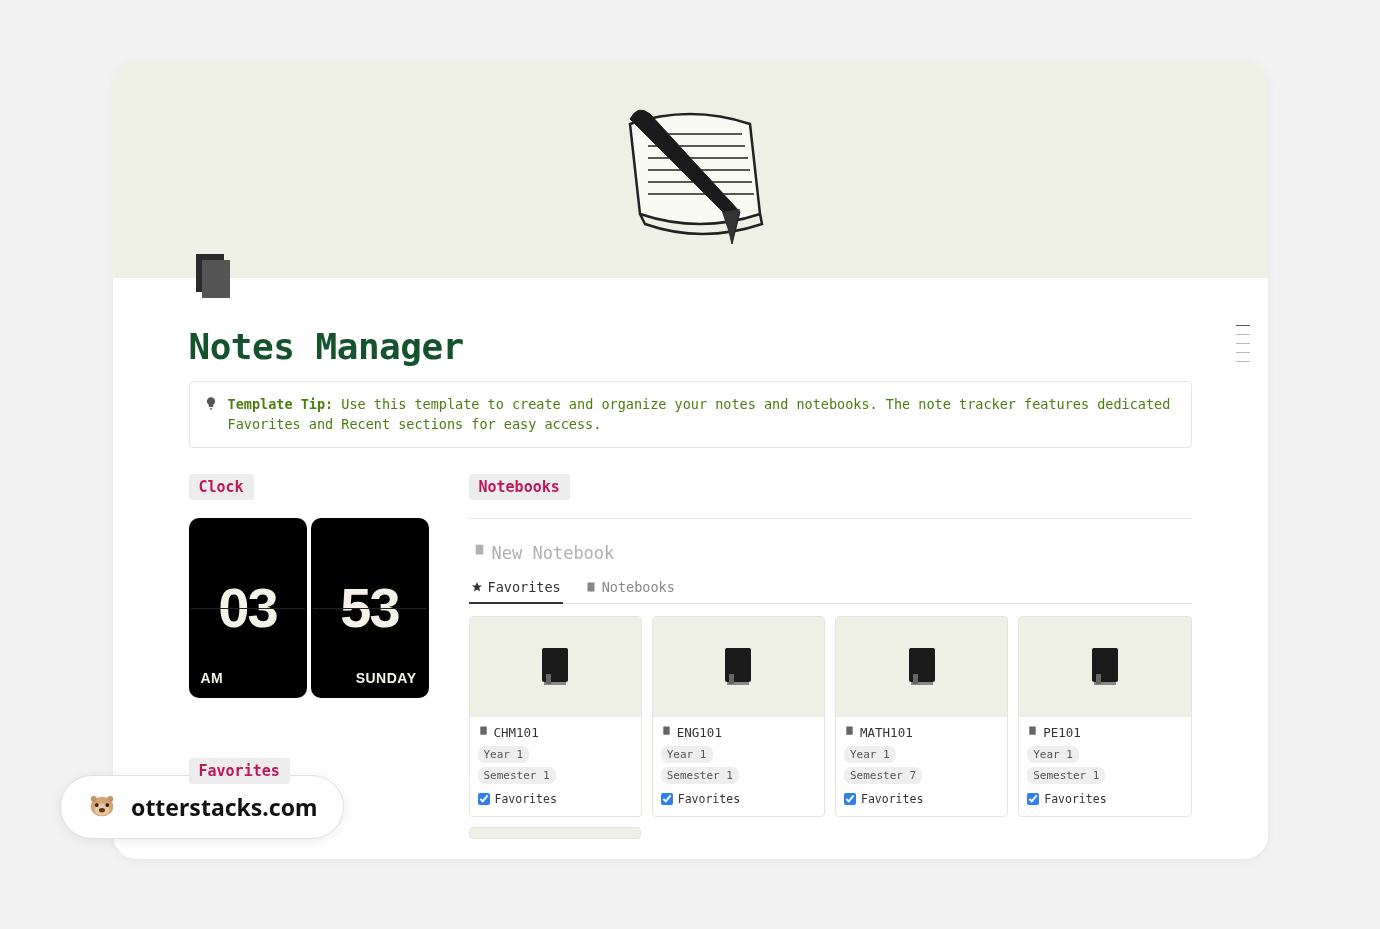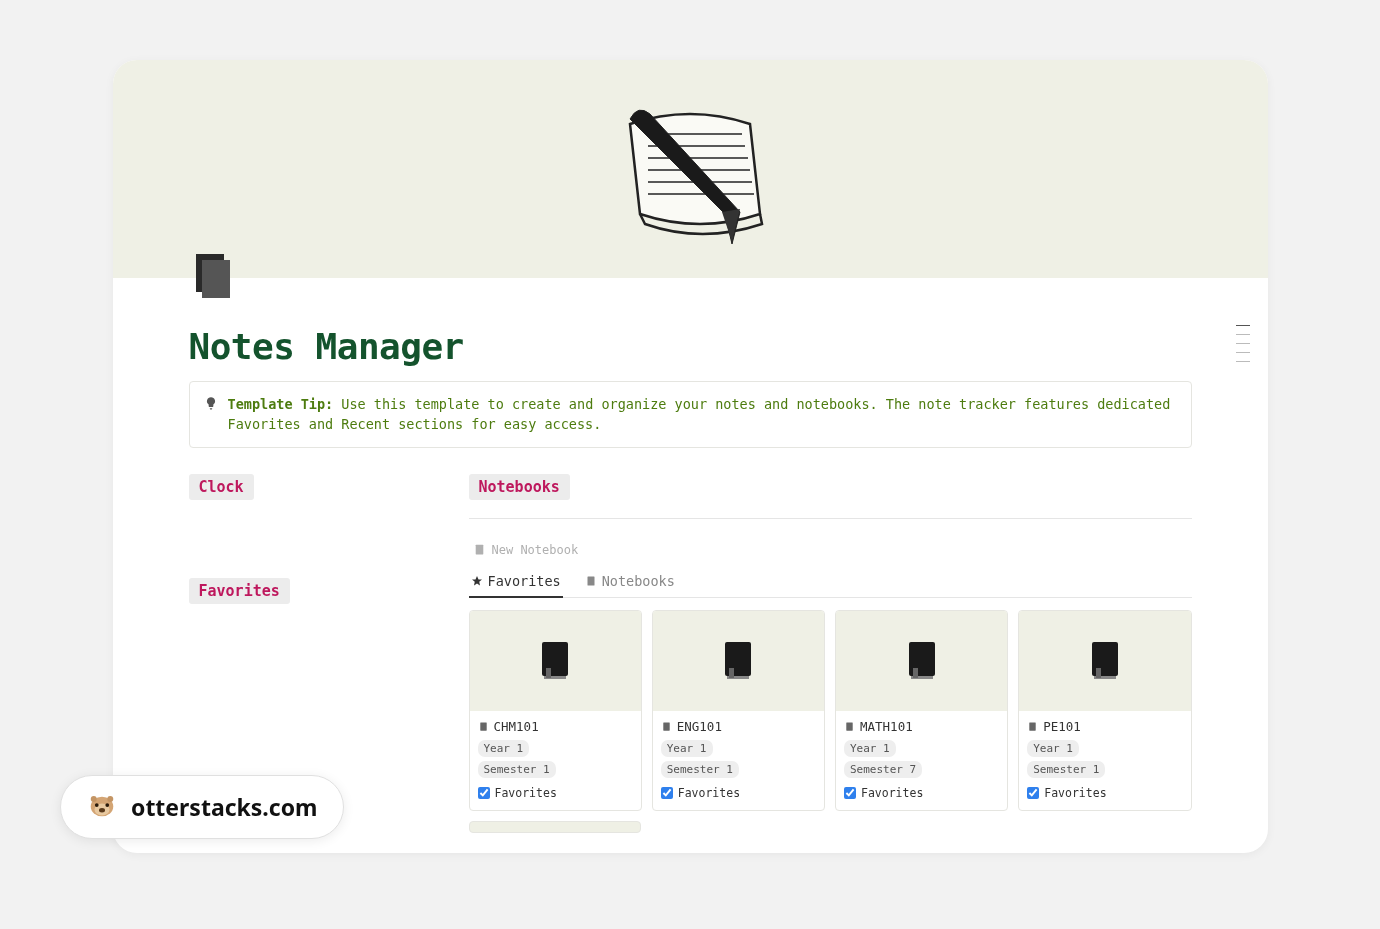--- a/index.html
+++ b/index.html
@@ -109,21 +109,21 @@
     }
     .clock-sub.left { left: 12px; }
     .clock-sub.right { right: 12px; }
     .clock-split {
       position: absolute; left: 2px; right: 2px; top: 50%;
       border-top: 1px solid #222;
     }
 
     .new-notebook {
       display: flex; align-items: flex-start; gap: 6px;
-      color: #b0b0b0; font-size: 12px;
+      color: #b0b0b0; font-size: 17px;
       padding: 8px 4px 10px;
       cursor: pointer;
     }
     .tabs {
       display: flex; gap: 20px;
       border-bottom: 1px solid #e5e5e5;
       font-size: 13.5px;
       margin-bottom: 12px;
     }
     .tab {
@@ -148,21 +148,21 @@
       cursor: pointer;
     }
     .card-cover {
       background: #eff0e5;
       height: 100px;
       display: flex;
       align-items: center;
       justify-content: center;
     }
     .card-body { padding: 8px 8px 10px; font-size: 12px; color: #333; }
-    .card-title { display: flex; align-items: center; gap: 5px; margin-bottom: 6px; font-size: 12.5px; }
+    .card-title { display: flex; gap: 5px; margin-bottom: 6px; font-size: 12.5px; }
     .tag {
       display: inline-block; background: #eee; border-radius: 7px;
       padding: 2px 6px; font-size: 11px; color: #555; margin-bottom: 4px;
     }
     .fav-row { display: flex; align-items: center; gap: 5px; margin-top: 4px; font-size: 11.5px; }
     .fav-check { width: 12px; height: 12px; accent-color: #2f80ed; }
 
     .partial-card {
       border: 1px solid #e5e5e0; border-radius: 4px;
       background: #eff0e5; height: 12px; margin-top: 10px;
@@ -230,20 +230,32 @@
         </svg>
     </span>
     <div>
       <span class="tip-strong">Template Tip:</span><span> Use this template to create and organize your notes and notebooks. The note tracker features dedicated Favorites and Recent sections for easy access.</span>
     </div>
   </div>
 
   <div class="content-area">
     <div class="sidebar-col">
       <span class="section-label">Clock</span>
+      <div class="clock-wrap">
+        <div class="clock-panel">
+          <div class="clock-split"></div>
+          <div class="clock-digits">03</div>
+          <div class="clock-sub left">AM</div>
+        </div>
+        <div class="clock-panel">
+          <div class="clock-split"></div>
+          <div class="clock-digits">53</div>
+          <div class="clock-sub right">SUNDAY</div>
+        </div>
+      </div>
 
       <div style="margin-top:60px; position:relative;">
         <span class="section-label" style="position:relative; z-index:1;">Favorites</span>
       </div>
     </div>
 
     <div class="main-col">
       <span class="section-label">Notebooks</span>
       <div class="divider"></div>
 

